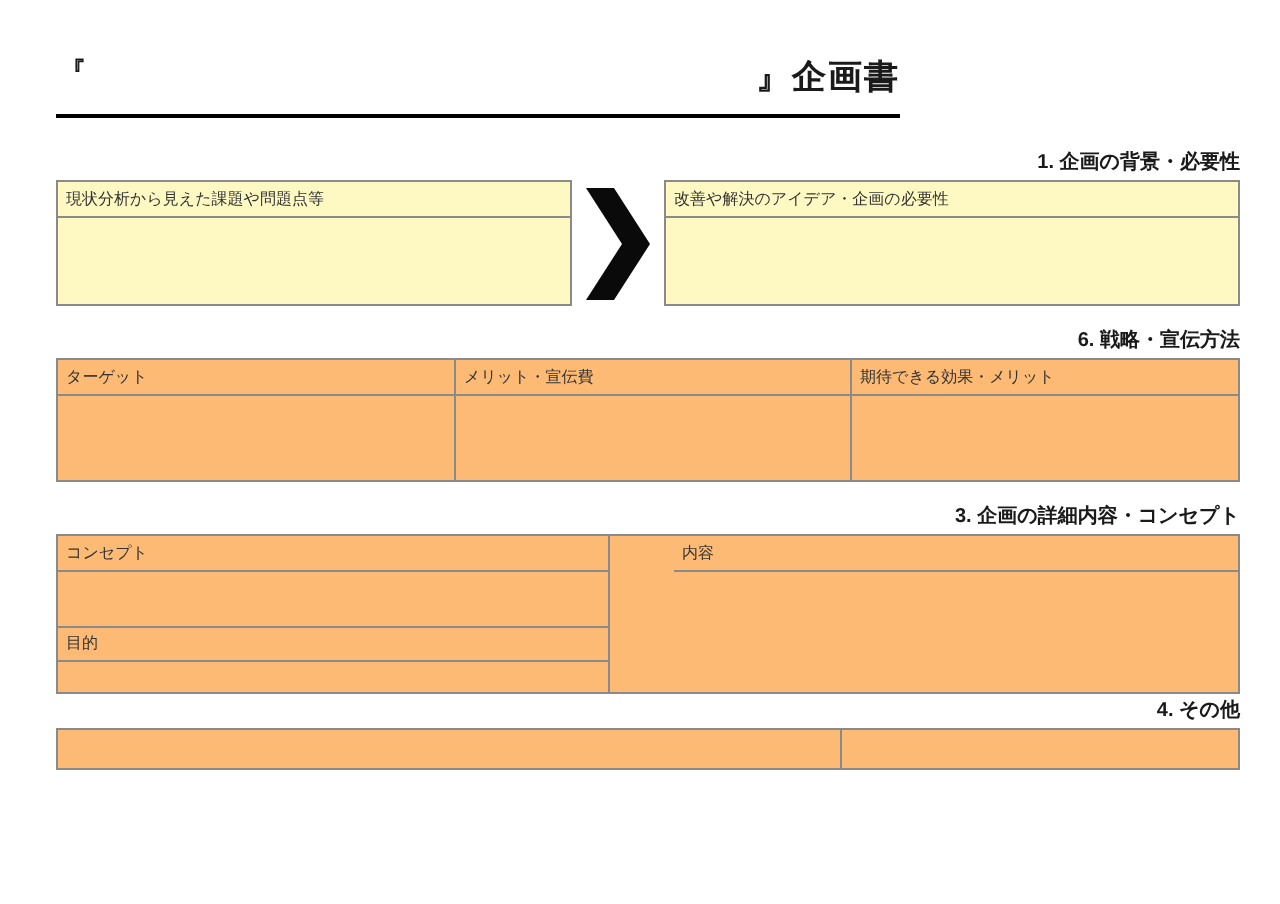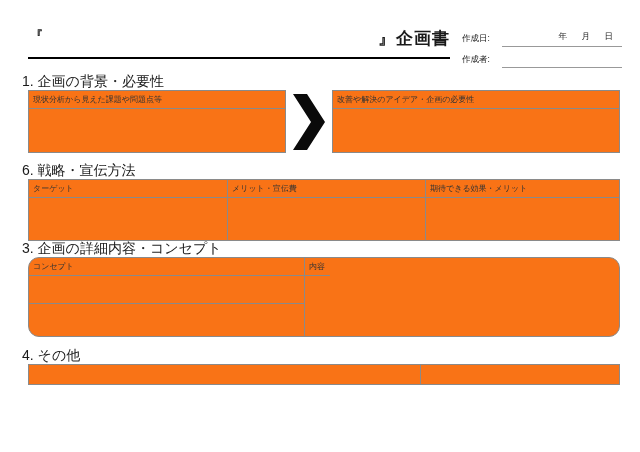--- a/index.html
+++ b/index.html
@@ -15,53 +15,53 @@
   .t-main{position:absolute;left:28px;top:27px;width:422px;text-align:right;font-size:17px;font-weight:bold;letter-spacing:1px;}
   .t-rule{position:absolute;left:28px;top:57px;width:422px;height:2px;background:#000;}
   .meta{position:absolute;left:462px;top:26px;width:160px;font-size:8.5px;}
   .meta-row{display:flex;align-items:flex-end;height:21px;}
   .meta-label{width:40px;flex:0 0 40px;padding-bottom:2px;}
   .meta-line{flex:1;border-bottom:1px solid #999;height:15px;text-align:right;}
   .date-units{display:inline-block;padding-right:6px;letter-spacing:3px;font-size:8.5px;}
 
   
   .section{position:absolute;left:28px;width:592px;}
-  .heading{margin-left:-6px;font-size:14px;font-weight:normal;line-height:11px;}
+  .heading{margin-left:-6px;font-size:10px;font-weight:bold;line-height:11px;text-align:right;}
   .cell-label{font-size:8px;color:#333;padding:0 4px;white-space:nowrap;overflow:hidden;}
 
   
   .sec1{top:76px;}
   .s1-row{display:flex;align-items:stretch;margin-top:3px;height:63px;}
-  .s1-box{border:1px solid #8a8a8a;background:#f97316;display:flex;flex-direction:column;box-sizing:border-box;}
+  .s1-box{border:1px solid #8a8a8a;background:#fef9c3;display:flex;flex-direction:column;box-sizing:border-box;}
   .s1-left{width:258px;flex:0 0 258px;}
   .s1-right{flex:1;}
   .s1-head{height:17px;line-height:17px;border-bottom:1px solid #8a8a8a;}
   .s1-body{flex:1;}
   .arrow-wrap{width:46px;flex:0 0 46px;display:flex;align-items:center;justify-content:center;}
 
   
-  .tbl{margin-top:3px;border:1px solid #8a8a8a;box-sizing:border-box;background:#f97316;}
+  .tbl{margin-top:3px;border:1px solid #8a8a8a;box-sizing:border-box;background:#fdba74;}
   .trow{display:flex;align-items:stretch;}
   .tcell{box-sizing:border-box;}
   .b-r{border-right:1px solid #8a8a8a;}
   .b-b{border-bottom:1px solid #8a8a8a;}
   .hrow .tcell{height:17px;line-height:17px;}
 
   
   .sec2{top:165px;}
   .c2-1{width:199px;flex:0 0 199px;}
   .c2-2{width:198px;flex:0 0 198px;}
   .c2-3{flex:1;}
   .s2-body .tcell{height:42px;}
 
   
-  .sec3{top:243px;}
-  .tbl3{display:flex;height:80px;border-radius:11px;}
+  .sec3{top:253px;}
+  .tbl3{display:flex;height:80px;}
   .s3-left{width:276px;flex:0 0 276px;display:flex;flex-direction:column;border-right:1px solid #8a8a8a;box-sizing:border-box;}
-  .s3-right{flex:1;display:flex;flex-direction:row;}
+  .s3-right{flex:1;display:flex;flex-direction:column;margin-left:32px;}
   .r17{height:17px;line-height:17px;flex:0 0 17px;}
   .r27{height:27px;flex:0 0 27px;}
   .r16{height:16px;line-height:16px;flex:0 0 16px;}
   .rfill{flex:1;}
 
   
   .sec4{top:350px;}
   .c4-1{width:392px;flex:0 0 392px;}
   .c4-2{flex:1;}
   .s4-head .tcell{height:16px;line-height:16px;}
@@ -69,30 +69,20 @@
 </style>
 </head>
 <body>
 
 <div class="page">
 
   <span class="t-open">『</span>
   <div class="t-main">』企画書</div>
   <div class="t-rule"></div>
 
-  <div class="meta">
-    <div class="meta-row">
-      <span class="meta-label">作成日:</span>
-      <span class="meta-line"><span class="date-units">年　月　日</span></span>
-    </div>
-    <div class="meta-row">
-      <span class="meta-label">作成者:</span>
-      <span class="meta-line"></span>
-    </div>
-  </div>
 
   <div class="section sec1">
     <div class="heading">1. 企画の背景・必要性</div>
     <div class="s1-row">
       <div class="s1-box s1-left">
         <div class="s1-head cell-label">現状分析から見えた課題や問題点等</div>
         <div class="s1-body"></div>
       </div>
       <div class="arrow-wrap">
         <svg width="32" height="56" viewBox="0 0 32 56" aria-hidden="true">
@@ -121,20 +111,21 @@
       </div>
     </div>
   </div>
 
   <div class="section sec3">
     <div class="heading">3. 企画の詳細内容・コンセプト</div>
     <div class="tbl tbl3">
       <div class="s3-left">
         <div class="r17 cell-label b-b">コンセプト</div>
         <div class="r27 b-b"></div>
+        <div class="r16 cell-label b-b">目的</div>
         <div class="rfill"></div>
       </div>
       <div class="s3-right">
         <div class="r17 cell-label b-b">内容</div>
         <div class="rfill"></div>
       </div>
     </div>
   </div>
 
   <div class="section sec4">

